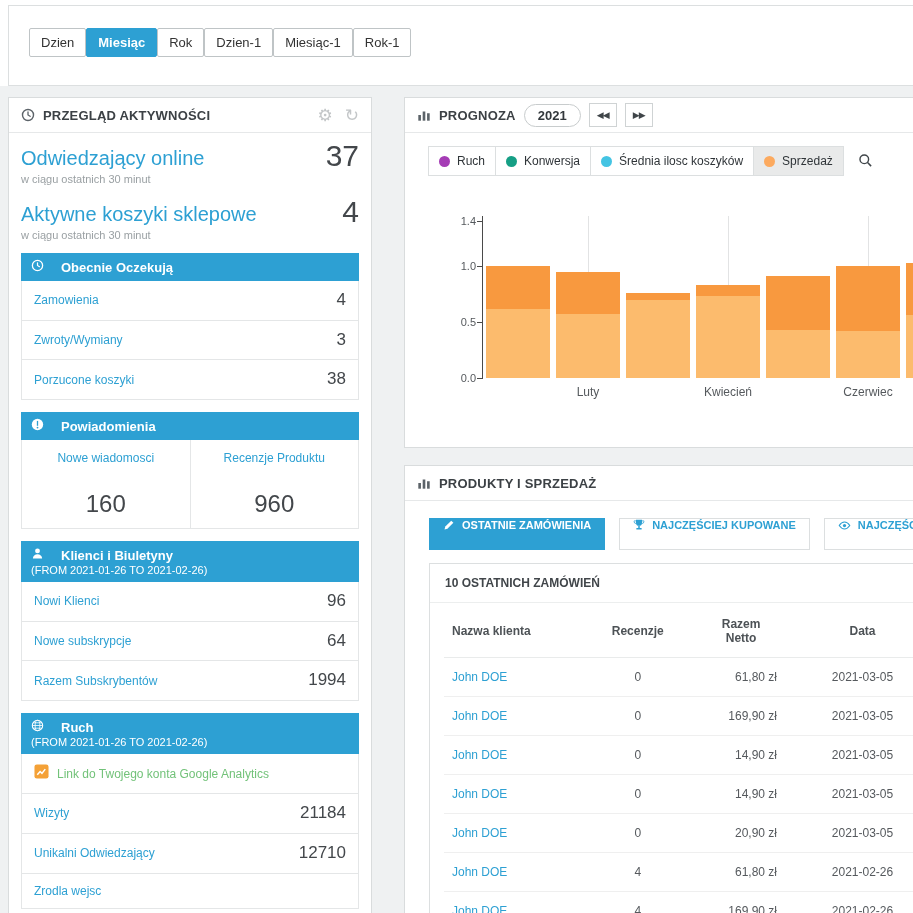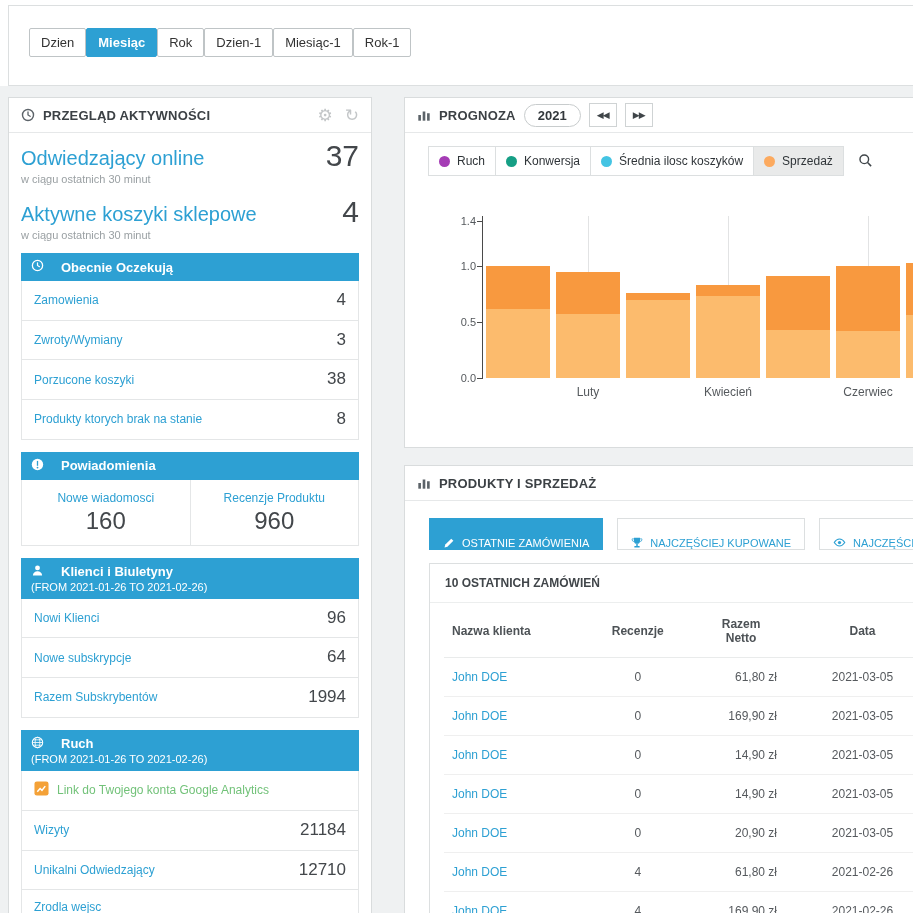--- a/index.html
+++ b/index.html
@@ -49,21 +49,21 @@
   .sec-title-line{display:flex;align-items:center;gap:17px;}
   .sec-sub{font-size:11px;font-weight:normal;margin-top:1px;}
   .rows{border:1px solid var(--row-border);border-top:none;background:#fff;}
   .row{display:flex;justify-content:space-between;align-items:center;padding:10px 12px;border-top:1px solid var(--row-border);}
   .row:first-child{border-top:none;}
   .row-label{color:var(--accent);font-size:12px;cursor:pointer;}
   .row-value{color:var(--text-dark);font-size:17px;line-height:1.1;}
   .notif-box{border:1px solid var(--row-border);border-top:none;display:flex;}
   .notif-cell{flex:1;text-align:center;padding:11px 4px 12px;cursor:pointer;}
   .notif-cell + .notif-cell{border-left:1px solid var(--row-border);}
-  .notif-label{color:var(--accent);font-size:12px;margin-bottom:4px;}
+  .notif-label{color:var(--accent);font-size:12px;margin-bottom:27px;}
   .notif-value{color:var(--text-dark);font-size:24px;line-height:1;}
   .ga-row{display:flex;align-items:center;gap:8px;justify-content:flex-start;padding:10px 12px;border-top:none;}
   .ga-link{color:var(--green);font-size:12px;cursor:pointer;}
   
   .forecast{height:351px;margin-bottom:17px;position:relative;}
   .forecast-body{position:relative;height:314px;}
   .year-badge{border:1px solid #c8cccd;border-radius:13px;padding:4px 13px;font-size:13px;font-weight:bold;color:#33383c;cursor:pointer;line-height:1;}
   .nav-btn{width:28px;height:24px;border:1px solid #cfd3d4;display:flex;align-items:center;justify-content:center;
     font-size:9px;letter-spacing:-1px;color:#3f4549;background:#fff;cursor:pointer;}
   .nav-btn:first-of-type{margin-left:8px;}
@@ -76,22 +76,22 @@
   .zoom{margin-left:14px;margin-top:7px;cursor:pointer;display:flex;}
   .plot{position:absolute;left:77px;right:-6px;top:83px;height:162px;border-left:1px solid #4a4a4a;}
   .bar-seg{position:absolute;}
   .gridline{position:absolute;top:0;bottom:0;width:1px;background:#e2e3e4;}
   .ytick{position:absolute;right:calc(100% + 7px);font-size:11px;color:#55595d;line-height:14px;}
   .ytickmark{position:absolute;left:-6px;width:6px;height:1px;background:#4a4a4a;}
   .xtick{position:absolute;top:calc(100% + 7px);text-align:center;font-size:12px;color:#55595d;}
   
   .products{min-height:448px;}
   .tabs{margin:17px 0 0 24px;display:flex;gap:14px;}
-  .tab{display:flex;align-items:flex-end;gap:7px;padding:0 13px;height:32px;border:1px solid #dcdfe0;background:#fff;
-    color:var(--accent);font-size:11px;font-weight:normal;cursor:pointer;white-space:nowrap;}
+  .tab{display:flex;align-items:flex-start;gap:7px;padding:0 13px;height:32px;border:1px solid #dcdfe0;background:#fff;
+    color:var(--accent);font-size:11px;font-weight:bold;cursor:pointer;white-space:nowrap;}
   .tab.active{background:var(--accent);border-color:var(--accent);color:#fff;}
   .tab-icon{display:flex;}
   .orders-box{margin:13px 8px 20px 24px;border:1px solid #dcdfe0;}
   .orders-title{padding:12px 15px;font-size:12px;font-weight:bold;color:#41464a;border-bottom:1px solid #eceeee;}
   .orders-table{border-collapse:collapse;margin:0 14px 16px;width:calc(100% - 28px);table-layout:fixed;}
   .orders-table th{font-size:12px;color:#4d5256;font-weight:bold;padding:14px 8px 12px;border-bottom:1px solid #e9ebeb;}
   .orders-table td{font-size:12px;color:var(--text-mid);padding:12px 8px;border-top:1px solid #efefef;}
   .orders-table tr:first-child td{border-top:none;}
   .col0{width:130px;text-align:left;}
   .col1{width:115px;text-align:center;}
@@ -168,24 +168,20 @@
                 <span class="row-label">Zamowienia</span>
                 <span class="row-value">4</span>
               </div>
               <div class="row">
                 <span class="row-label">Zwroty/Wymiany</span>
                 <span class="row-value">3</span>
               </div>
               <div class="row">
                 <span class="row-label">Porzucone koszyki</span>
                 <span class="row-value">38</span>
-              </div>
-              <div class="row">
-                <span class="row-label">Produkty ktorych brak na stanie</span>
-                <span class="row-value">8</span>
               </div>
             </div>
         </div>
 
         <div class="sec">
           <div class="sec-head">
             <div class="sec-title-line">
               <span>
                 <svg width="13" height="13" viewBox="0 0 16 16">
                     <circle cx="8" cy="8" r="7" fill="#fff"></circle>

